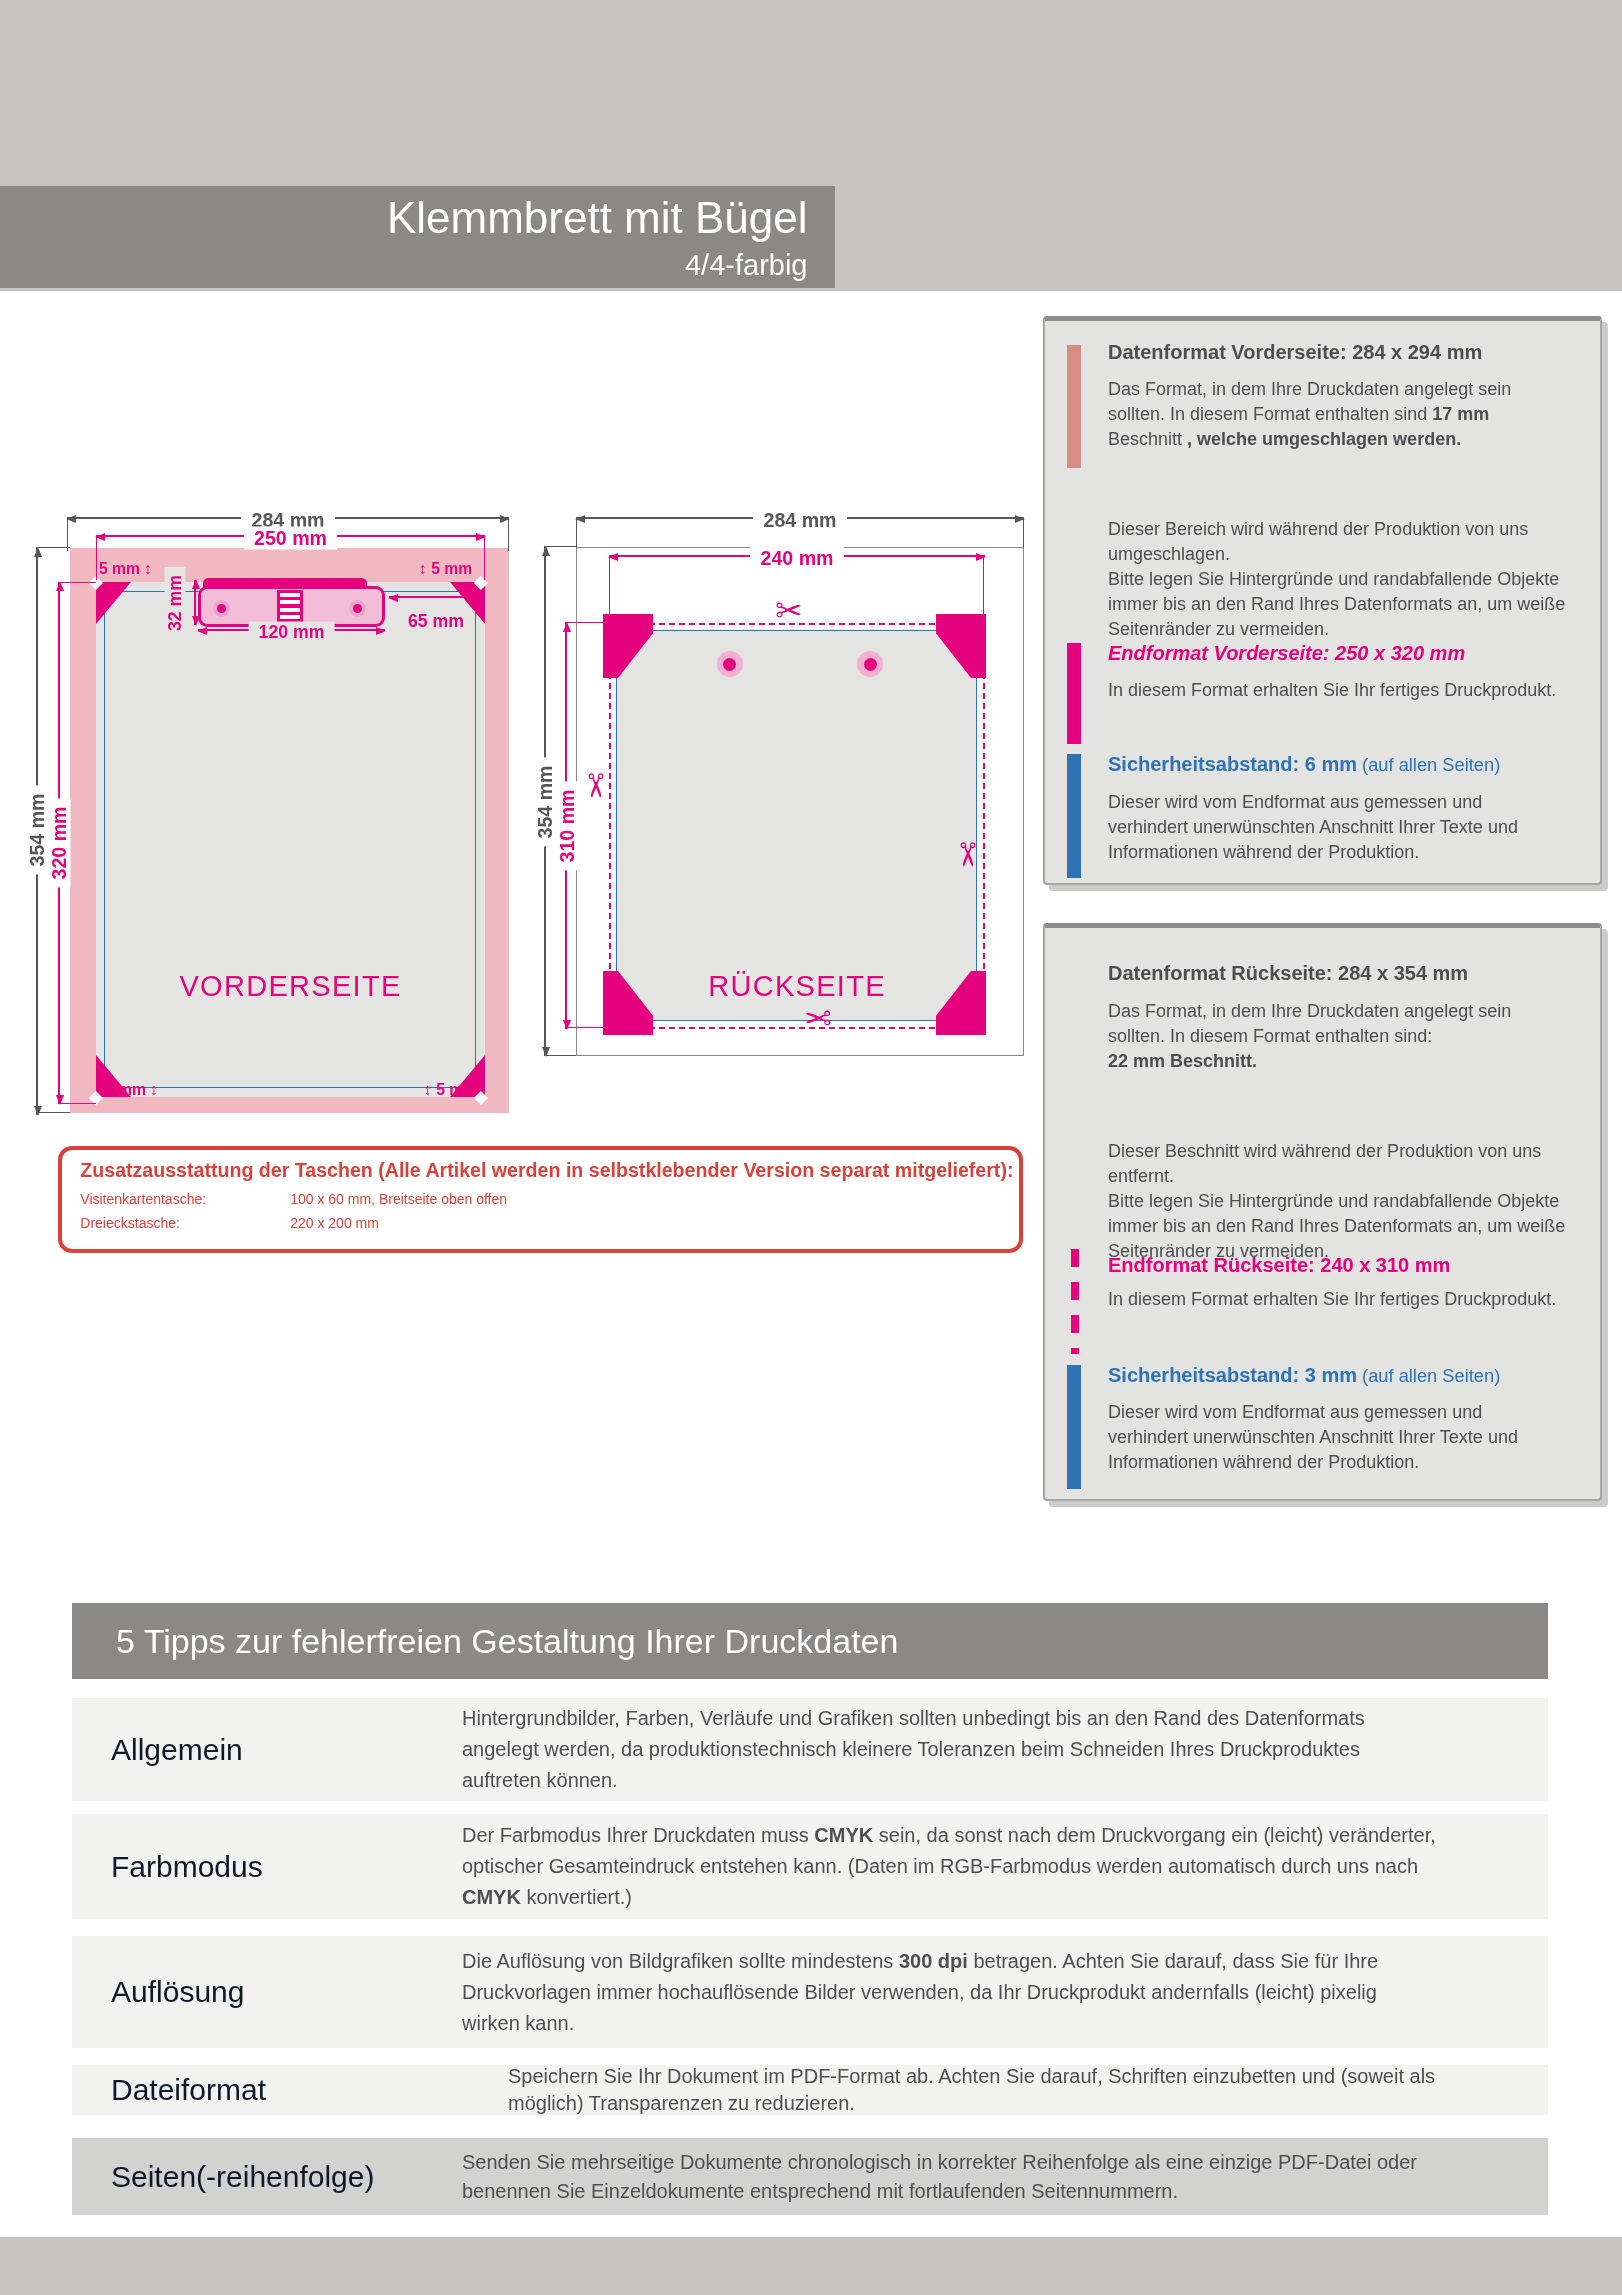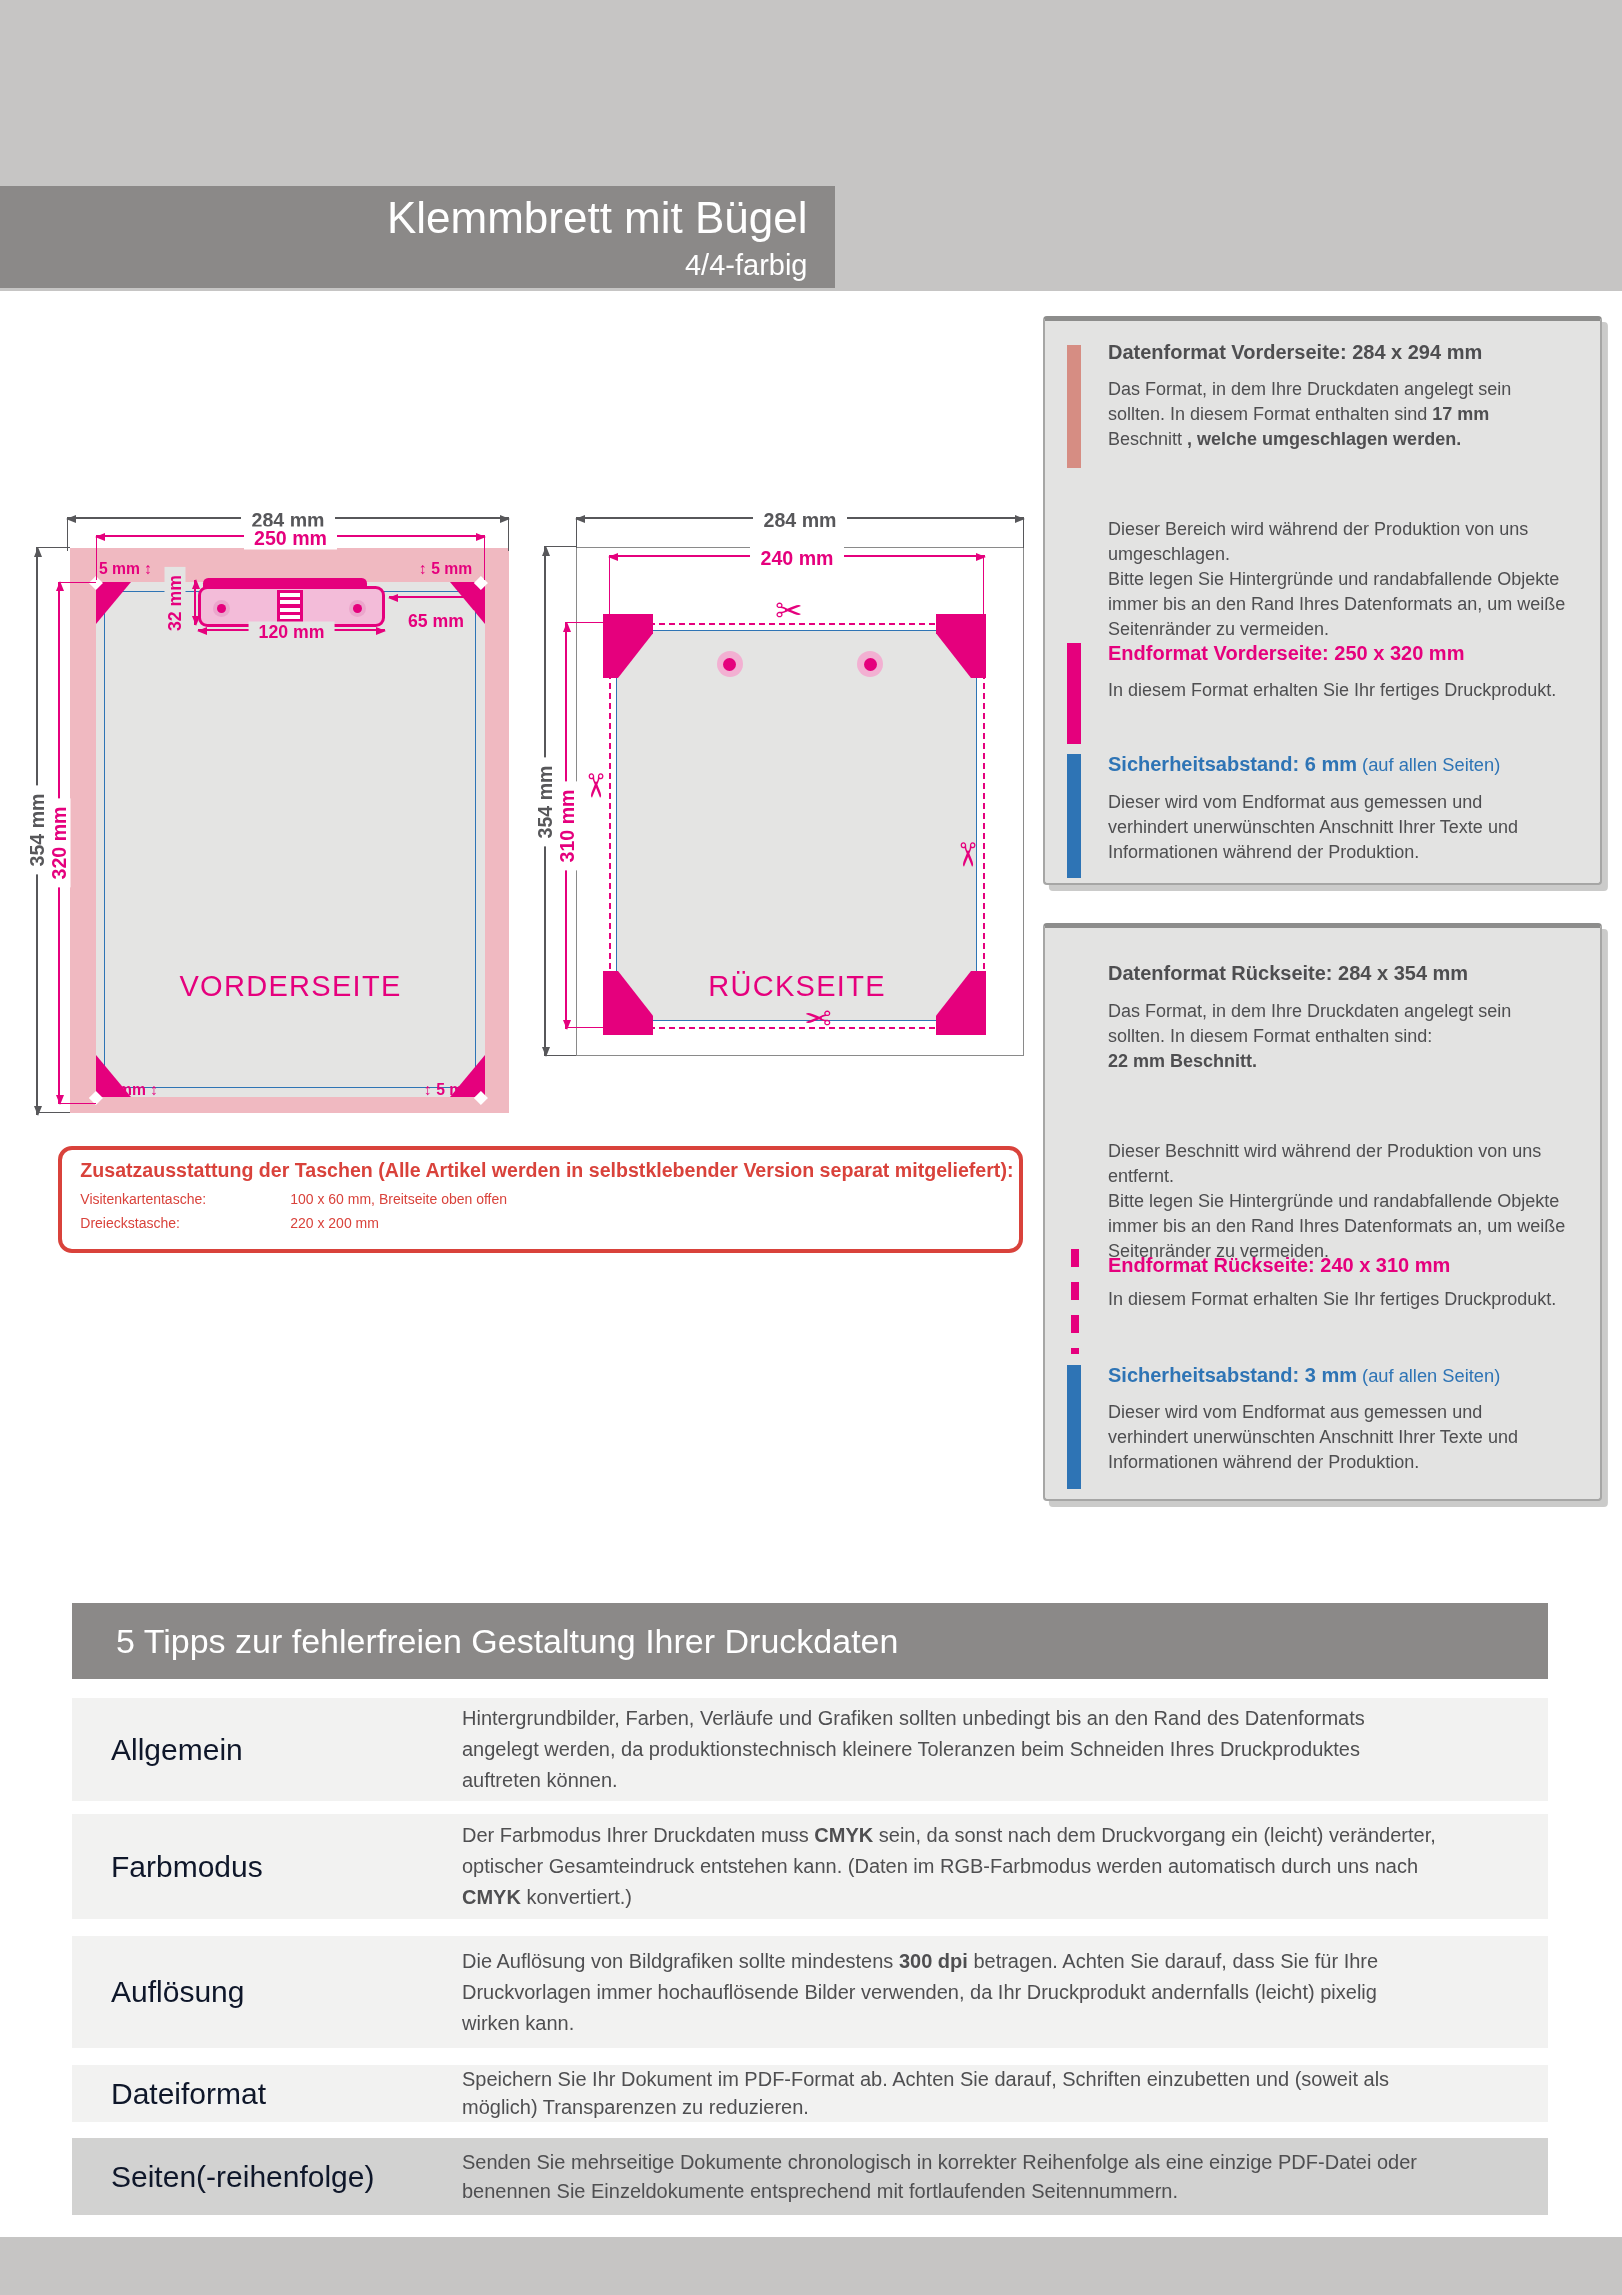--- a/index.html
+++ b/index.html
@@ -225,21 +225,21 @@
     <div class="bar salmon" style="top:23.6px;height:123px;"></div>
     <h3 style="top:19.6px;">Datenformat Vorderseite: 284 x 294 mm</h3>
     <div class="body" style="top:56px;">
       <span>Das Format, in dem Ihre Druckdaten angelegt sein sollten. In diesem Format enthalten sind </span><b>17 mm</b><span> Beschnitt </span><b>, welche umgeschlagen werden.</b>
     </div>
     <div class="body" style="top:196px;">
       <div>Dieser Bereich wird während der Produktion von uns umgeschlagen.</div>
       <div>Bitte legen Sie Hintergründe und randabfallende Objekte immer bis an den Rand Ihres Datenformats an, um weiße Seitenränder zu vermeiden.</div>
     </div>
     <div class="bar solidmag" style="top:322px;height:101px;"></div>
-    <h3 class="m" style="top:321px;">Endformat Vorderseite: 250 x 320 mm</h3>
+    <h3 class="m" style="top:321px;font-style:italic;">Endformat Vorderseite: 250 x 320 mm</h3>
     <div class="body" style="top:357px;">In diesem Format erhalten Sie Ihr fertiges Druckprodukt.</div>
     <div class="bar bluebar" style="top:433px;height:124px;"></div>
     <h3 class="b" style="top:432px;">
       <span>Sicherheitsabstand: 6 mm</span><span class="suffix"> (auf allen Seiten)</span></h3>
     <div class="body" style="top:469px;">Dieser wird vom Endformat aus gemessen und verhindert unerwünschten Anschnitt Ihrer Texte und Informationen während der Produktion.</div>
   </div>
 
   <div class="panel" style="top:923px;height:571px;">
     <h3 style="top:34px;">Datenformat Rückseite: 284 x 354 mm</h3>
     <div class="body" style="top:71px;">
@@ -284,21 +284,21 @@
     <div class="txt">
       <span>Der Farbmodus Ihrer Druckdaten muss </span><b>CMYK</b><span> sein, da sonst nach dem Druckvorgang ein (leicht) veränderter, optischer Gesamteindruck entstehen kann. (Daten im RGB-Farbmodus werden automatisch durch uns nach </span><b>CMYK</b><span> konvertiert.)</span>
     </div>
   </div>
   <div class="trow" style="top:1936px;height:112px;">
     <div class="lab">Auflösung</div>
     <div class="txt">
       <span>Die Auflösung von Bildgrafiken sollte mindestens </span><b>300 dpi</b><span> betragen. Achten Sie darauf, dass Sie für Ihre Druckvorlagen immer hochauflösende Bilder verwenden, da Ihr Druckprodukt andernfalls (leicht) pixelig wirken kann.</span><b></b><span></span>
     </div>
   </div>
-  <div class="trow" style="top:2065px;height:57px;">
+  <div class="trow" style="top:2065px;height:50px;gap:46px;">
     <div class="lab">Dateiformat</div>
     <div class="txt" style="line-height:27.5px;">
       <span>Speichern Sie Ihr Dokument im PDF-Format ab. Achten Sie darauf, Schriften einzubetten und (soweit als möglich) Transparenzen zu reduzieren.</span><b></b><span></span><b></b><span></span>
     </div>
   </div>
   <div class="trow dark" style="top:2138px;height:77px;">
     <div class="lab">Seiten(-reihenfolge)</div>
     <div class="txt" style="line-height:29px;">
       <span>Senden Sie mehrseitige Dokumente chronologisch in korrekter Reihenfolge als eine einzige PDF-Datei oder benennen Sie Einzeldokumente entsprechend mit fortlaufenden Seitennummern.</span><b></b><span></span><b></b><span></span>
     </div>

